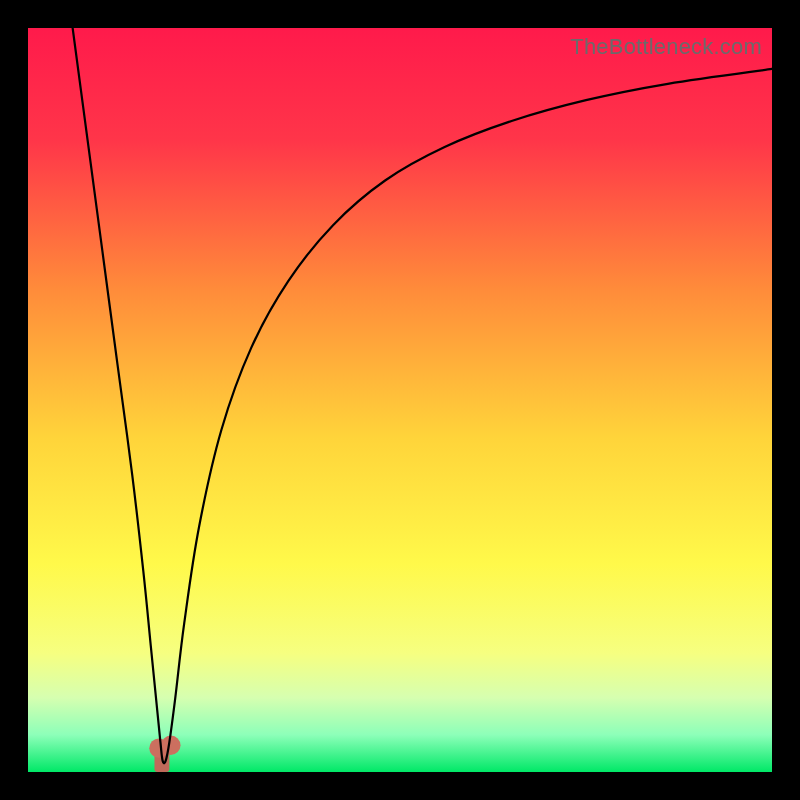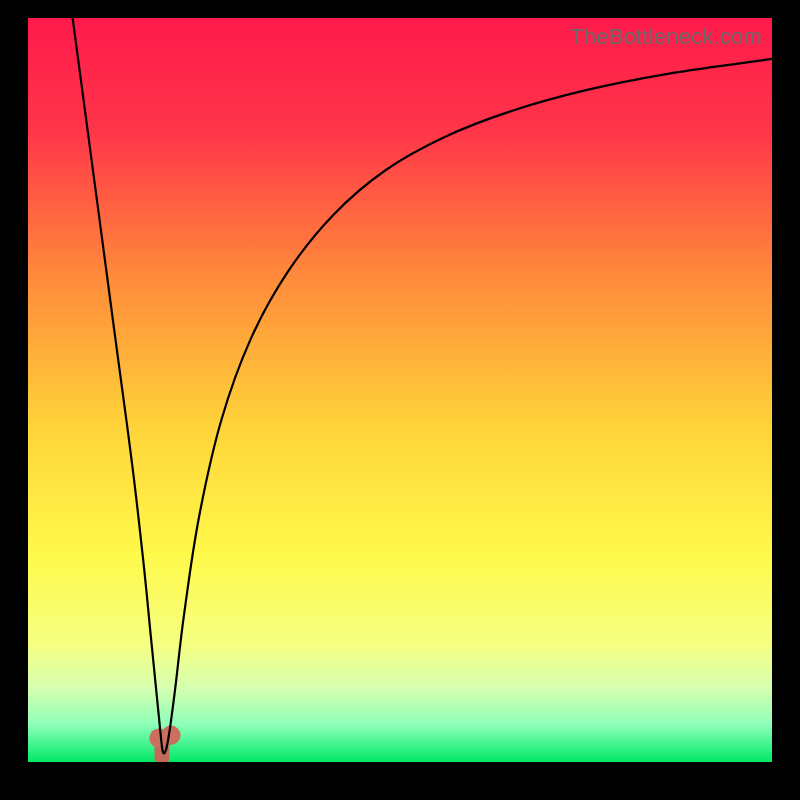--- a/index.html
+++ b/index.html
@@ -7,21 +7,21 @@
     padding: 0;
     width: 800px;
     height: 800px;
     background: #000;
     overflow: hidden;
     font-family: Arial, Helvetica, sans-serif;
   }
   .frame {
     position: absolute;
     left: 28px;
-    top: 18px;
+    top: 28px;
     width: 744px;
     height: 536px;
     background: #fef9c3;
   }
   .plot {
     position: absolute;
     left: 0;
     top: 0;
     width: 744px;
     height: 744px;

